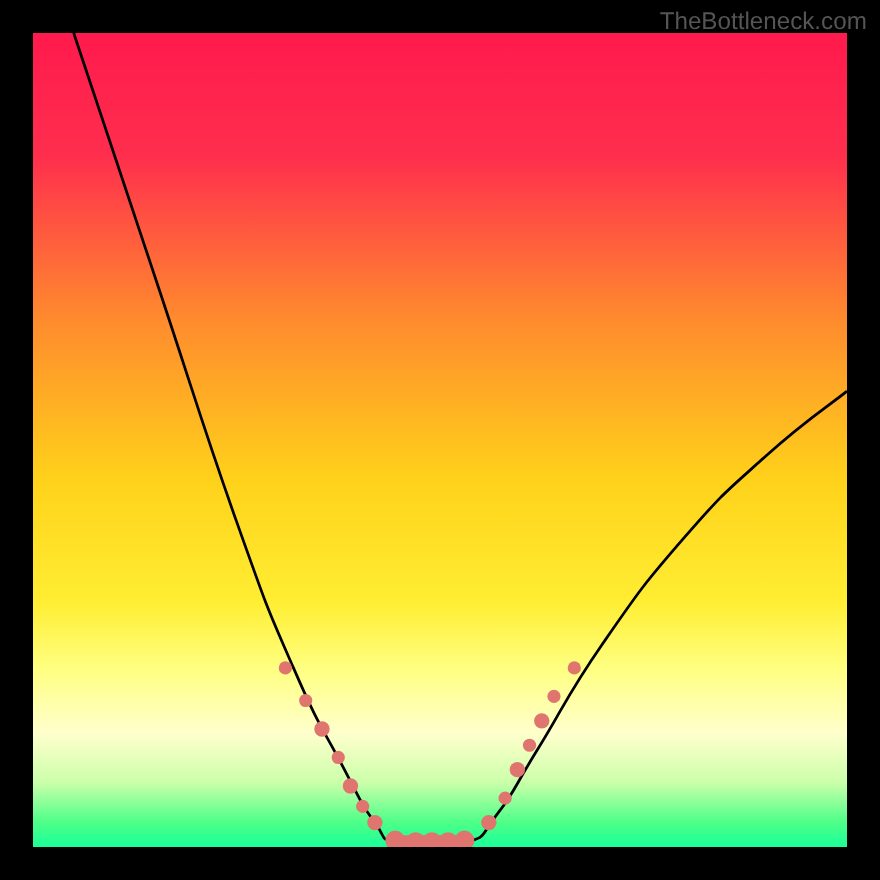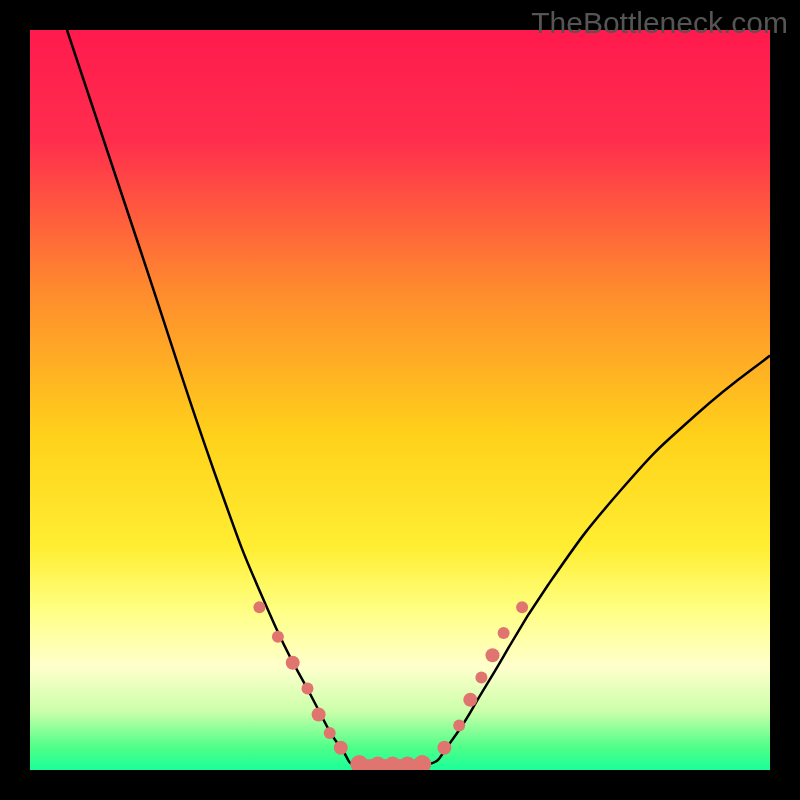--- a/index.html
+++ b/index.html
@@ -10,21 +10,21 @@
     background: #000;
     position: relative;
     overflow: hidden;
     font-family: Arial, sans-serif;
   }
   .watermark {
     position: absolute;
     top: 6px;
     right: 12px;
     color: #555;
-    font-size: 30px;
+    font-size: 22px;
     font-weight: 500;
     z-index: 10;
   }
   .plot-area {
     position: absolute;
     left: 30px;
     top: 30px;
     width: 740px;
     height: 740px;
     overflow: hidden;

